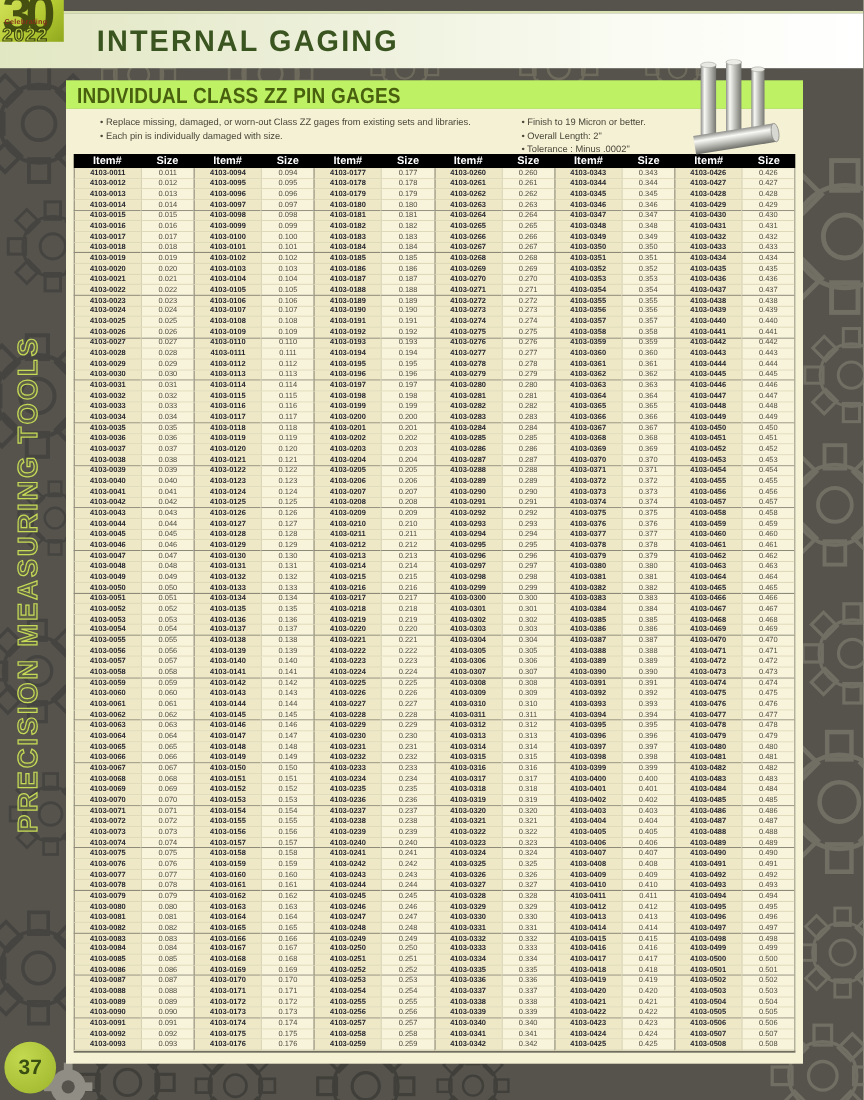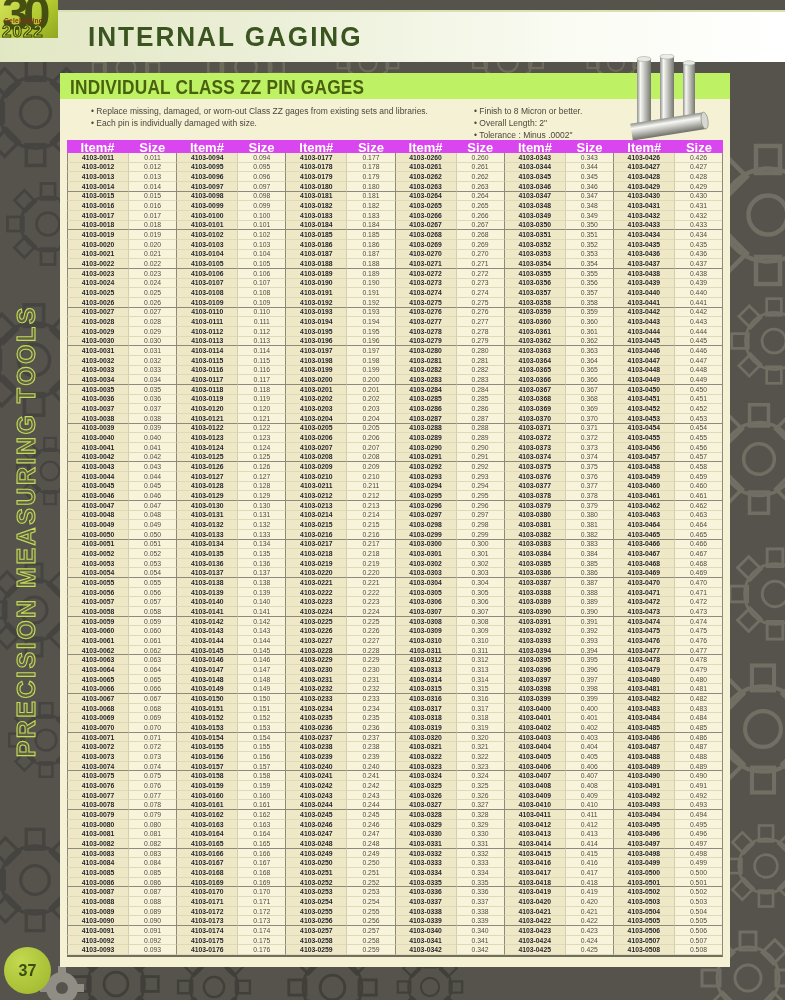--- a/index.html
+++ b/index.html
@@ -37,22 +37,22 @@
   .cream { position:absolute; left:60px; top:99px; width:670px; height:868px;
     background:#f5f1d5; z-index:2; }
   .bullets { position:absolute; top:6px; font-size:8.5px; color:#4a4739; line-height:12px; }
   .bullets.left { left:2px; width:392px;margin-left:29px; }
   .bullets.right { left:414px; width:230px; }
   .bullet { white-space:nowrap; }
   .bullet::before { content:"•  "; color:#4a4739; }
 
   
   .tablewrap { position:absolute; left:7px; top:41px; width:656px; }
-  .thead { height:13px; background:#d946ef; display:grid; grid-template-columns:repeat(6,61fr 48fr);
-    align-items:center; color:#ffffff; font-size:13px; font-weight:700; text-align:center; }
+  .thead { height:13px; background:#000000; display:grid; grid-template-columns:repeat(6,61fr 48fr);
+    align-items:center; color:#ffffff; font-size:10px; font-weight:700; text-align:center; }
   .tbody { display:grid; grid-template-columns:repeat(6,61fr 48fr); grid-template-rows:repeat(83,1fr);
     height:804px; border-right:1px solid #8d8a7a; border-bottom:2px solid #716e5f; background:#f8f4dc; }
   .td { display:flex; align-items:center; justify-content:center; overflow:hidden;
     border-bottom:1px solid #ded9b9; font-size:6.8px; color:#4e4b3f; white-space:nowrap; }
   .td-item { font-weight:700; color:#26262e; border-left:1px solid #8d8a7a; background:#eee8c6; }
   .td-size { border-left:1px solid #d3cead; background:#f8f4dc; }
   .td.grp { border-bottom:1px solid #8d8a7a; }
 
   
   .pins { position:absolute; left:627px; top:54px; z-index:5; }
@@ -60,21 +60,21 @@
   
   .sidebar-text { position:absolute; left:12px; top:305px; z-index:2;
     writing-mode:vertical-rl; transform:rotate(180deg);
     font-size:25px; font-weight:700; letter-spacing:2.5px;
     color:#5e6147; -webkit-text-stroke:1.1px #c6da57; white-space:nowrap; }
 
   
   .page-circle { position:absolute; left:4px; top:947px; width:47px; height:47px; z-index:4;
     border-radius:50%; background:radial-gradient(circle at 35% 30%,#c3d94f,#9cb42b);
     display:flex; align-items:center; justify-content:center;
-    font-size:16px; font-weight:800; color:#394e10; }
+    font-size:19px; font-weight:800; color:#394e10; }
 </style>
 </head>
 <body>
 
 <div id="page">
 
   <svg id="gears">
     <defs>
       <symbol id="gear" viewBox="-50 -50 100 100">
         <g fill="none" stroke-width="3">
@@ -141,21 +141,21 @@
   <div class="green-band">
     <span class="section-heading">INDIVIDUAL CLASS ZZ PIN GAGES</span>
   </div>
 
   <div class="cream">
     <div class="bullets left">
       <div class="bullet">Replace missing, damaged, or worn-out Class ZZ gages from existing sets and libraries.</div>
       <div class="bullet">Each pin is individually damaged with size.</div>
     </div>
     <div class="bullets right">
-      <div class="bullet">Finish to 8 Micron or better.</div>
+      <div class="bullet">Finish to 19 Micron or better.</div>
       <div class="bullet">Overall Length: 2"</div>
       <div class="bullet">Tolerance : Minus .0002"</div>
     </div>
 
     <div class="tablewrap">
       <div class="thead">
           <div>Item#</div>
           <div>Size</div>
           <div>Item#</div>
           <div>Size</div>

